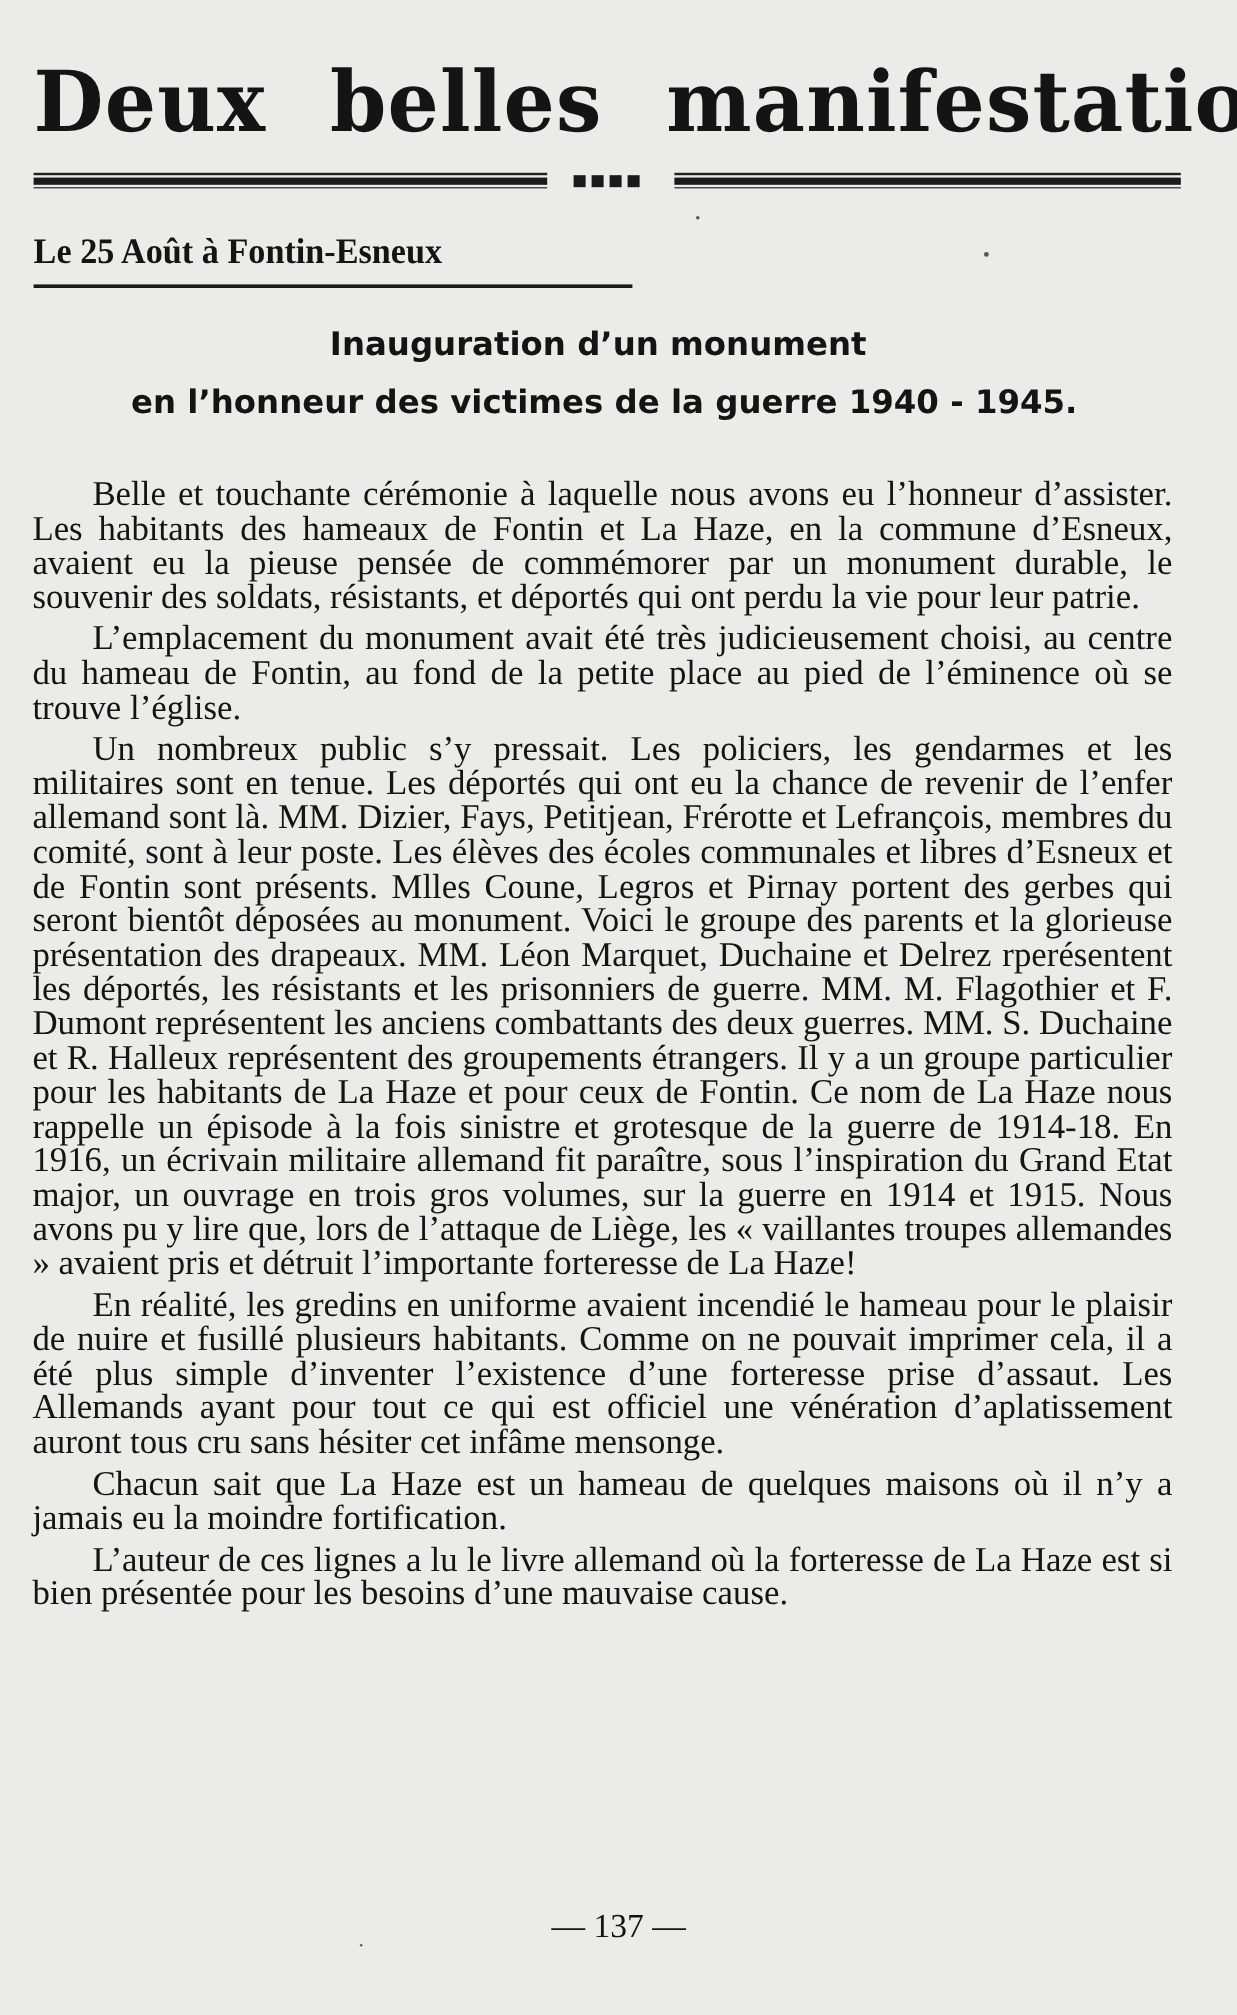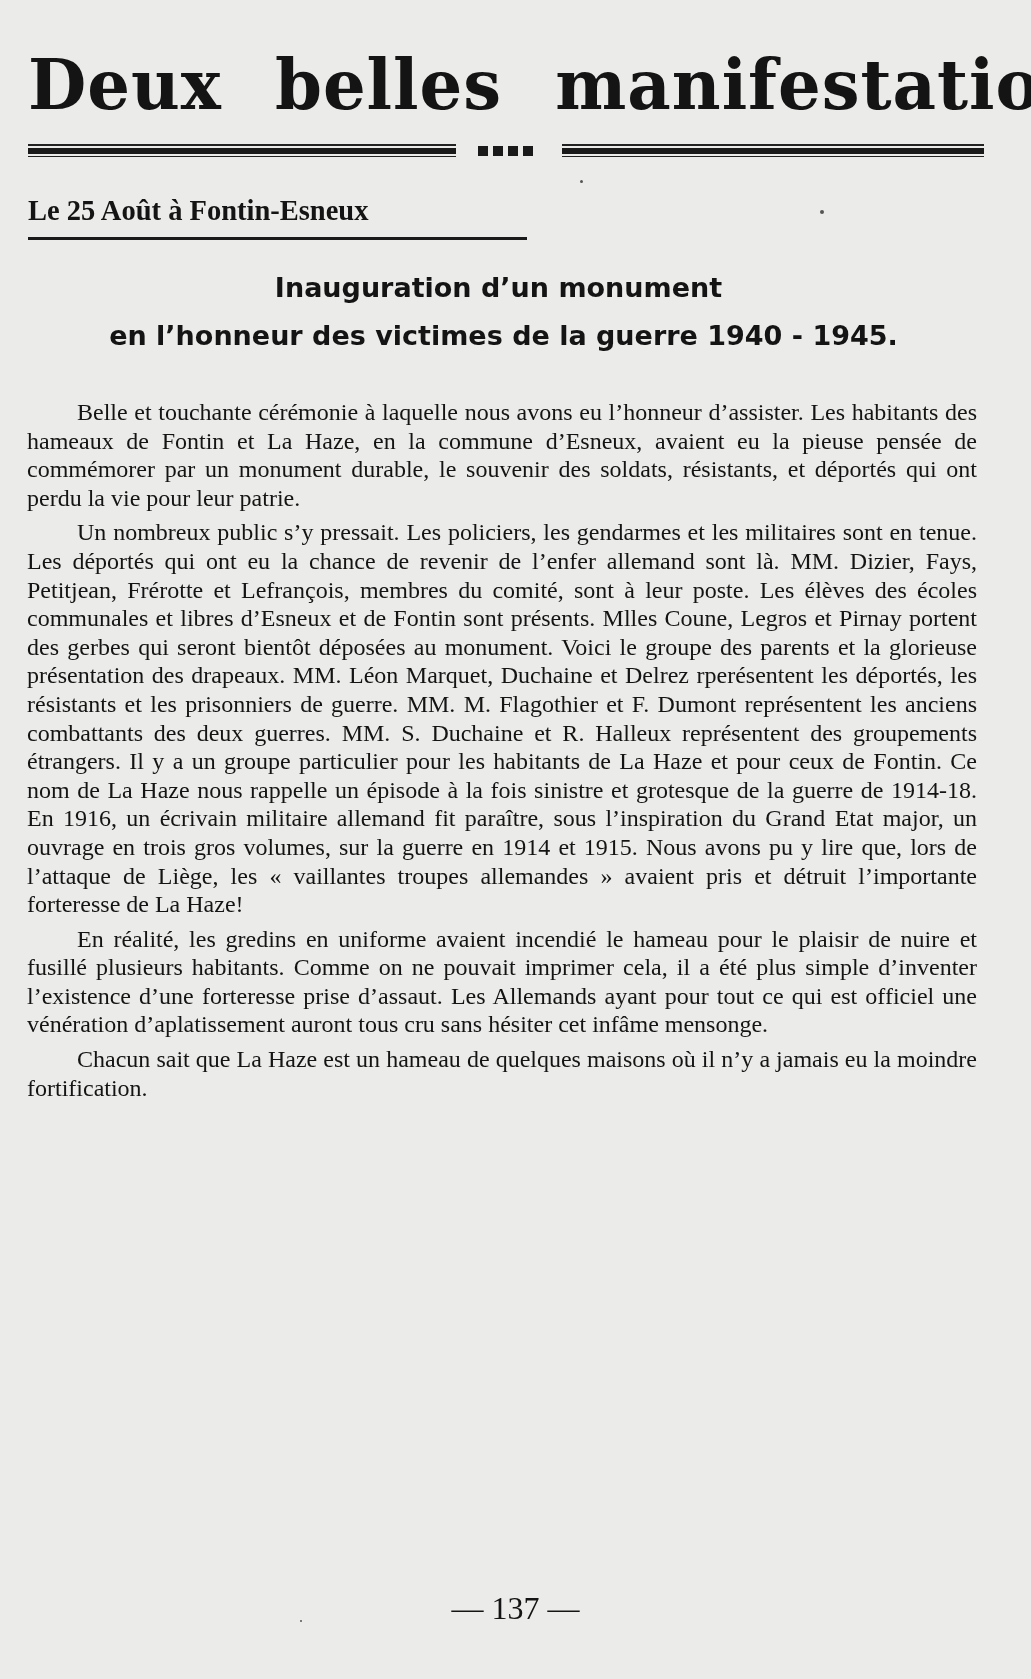--- a/index.html
+++ b/index.html
@@ -34,27 +34,27 @@
   .subtitle-rule { position: absolute; left: 28px; top: 237px; width: 499px; height: 3px; background: #1a1a1a; }
   .heading {
     position: absolute; left: 0; width: 1031px; text-align: center;
     font-family: "DejaVu Sans", sans-serif; font-weight: bold; font-size: 27px;
     white-space: nowrap;
   }
   .h1 { top: 272px; left: -17px; }
   .h2 { top: 320px; left: -12px; }
   .body-text {
     position: absolute; left: 27px; top: 398px; width: 950px;
-    font-family: "Liberation Serif", serif; font-size: 24px;
+    font-family: "Liberation Serif", serif; font-size: 29px;
     line-height: 28.6px; text-align: justify;
   }
   .body-text p { margin: 0 0 6px 0; text-indent: 50px; }
   .footer {
     position: absolute; left: 0; width: 1031px; top: 1590px; text-align: center;
-    font-family: "Liberation Serif", serif; font-size: 32px;
+    font-family: "Liberation Serif", serif; font-size: 28px;
   }
   .speck { position: absolute; background: #555; border-radius: 50%; }
 </style>
 </head>
 <body>
 
 <div class="page">
   <div class="title">Deux belles manifestations</div>
 
   <div class="rule-row">
@@ -77,23 +77,25 @@
   </div>
 
   <div class="subtitle">Le 25 Août à Fontin-Esneux</div>
   <div class="subtitle-rule"></div>
 
   <div class="heading h1">Inauguration d’un monument</div>
   <div class="heading h2">en l’honneur des victimes de la guerre 1940 - 1945.</div>
 
   <div class="body-text">
     <p>Belle et touchante cérémonie à laquelle nous avons eu l’honneur d’assister. Les habitants des hameaux de Fontin et La Haze, en la commune d’Esneux, avaient eu la pieuse pensée de commémorer par un monument durable, le souvenir des soldats, résistants, et déportés qui ont perdu la vie pour leur patrie.</p>
+    <p>L’emplacement du monument avait été très judicieusement choisi, au centre du hameau de Fontin, au fond de la petite place au pied de l’éminence où se trouve l’église.</p>
     <p>Un nombreux public s’y pressait. Les policiers, les gendarmes et les militaires sont en tenue. Les déportés qui ont eu la chance de revenir de l’enfer allemand sont là. MM. Dizier, Fays, Petitjean, Frérotte et Lefrançois, membres du comité, sont à leur poste. Les élèves des écoles communales et libres d’Esneux et de Fontin sont présents. Mlles Coune, Legros et Pirnay portent des gerbes qui seront bientôt déposées au monument. Voici le groupe des parents et la glorieuse présentation des drapeaux. MM. Léon Marquet, Duchaine et Delrez rperésentent les déportés, les résistants et les prisonniers de guerre. MM. M. Flagothier et F. Dumont représentent les anciens combattants des deux guerres. MM. S. Duchaine et R. Halleux représentent des groupements étrangers. Il y a un groupe particulier pour les habitants de La Haze et pour ceux de Fontin. Ce nom de La Haze nous rappelle un épisode à la fois sinistre et grotesque de la guerre de 1914-18. En 1916, un écrivain militaire allemand fit paraître, sous l’inspiration du Grand Etat major, un ouvrage en trois gros volumes, sur la guerre en 1914 et 1915. Nous avons pu y lire que, lors de l’attaque de Liège, les « vaillantes troupes allemandes » avaient pris et détruit l’importante forteresse de La Haze!</p>
     <p>En réalité, les gredins en uniforme avaient incendié le hameau pour le plaisir de nuire et fusillé plusieurs habitants. Comme on ne pouvait imprimer cela, il a été plus simple d’inventer l’existence d’une forteresse prise d’assaut. Les Allemands ayant pour tout ce qui est officiel une vénération d’aplatissement auront tous cru sans hésiter cet infâme mensonge.</p>
     <p>Chacun sait que La Haze est un hameau de quelques maisons où il n’y a jamais eu la moindre fortification.</p>
+    <p>L’auteur de ces lignes a lu le livre allemand où la forteresse de La Haze est si bien présentée pour les besoins d’une mauvaise cause.</p>
   </div>
 
   <div class="footer">— 137 —</div>
 
   <div class="speck" style="left:820px;top:210px;width:4px;height:4px;"></div>
   <div class="speck" style="left:580px;top:180px;width:3px;height:3px;"></div>
   <div class="speck" style="left:300px;top:1620px;width:2px;height:2px;"></div>
 </div>
 
 </body></html>

